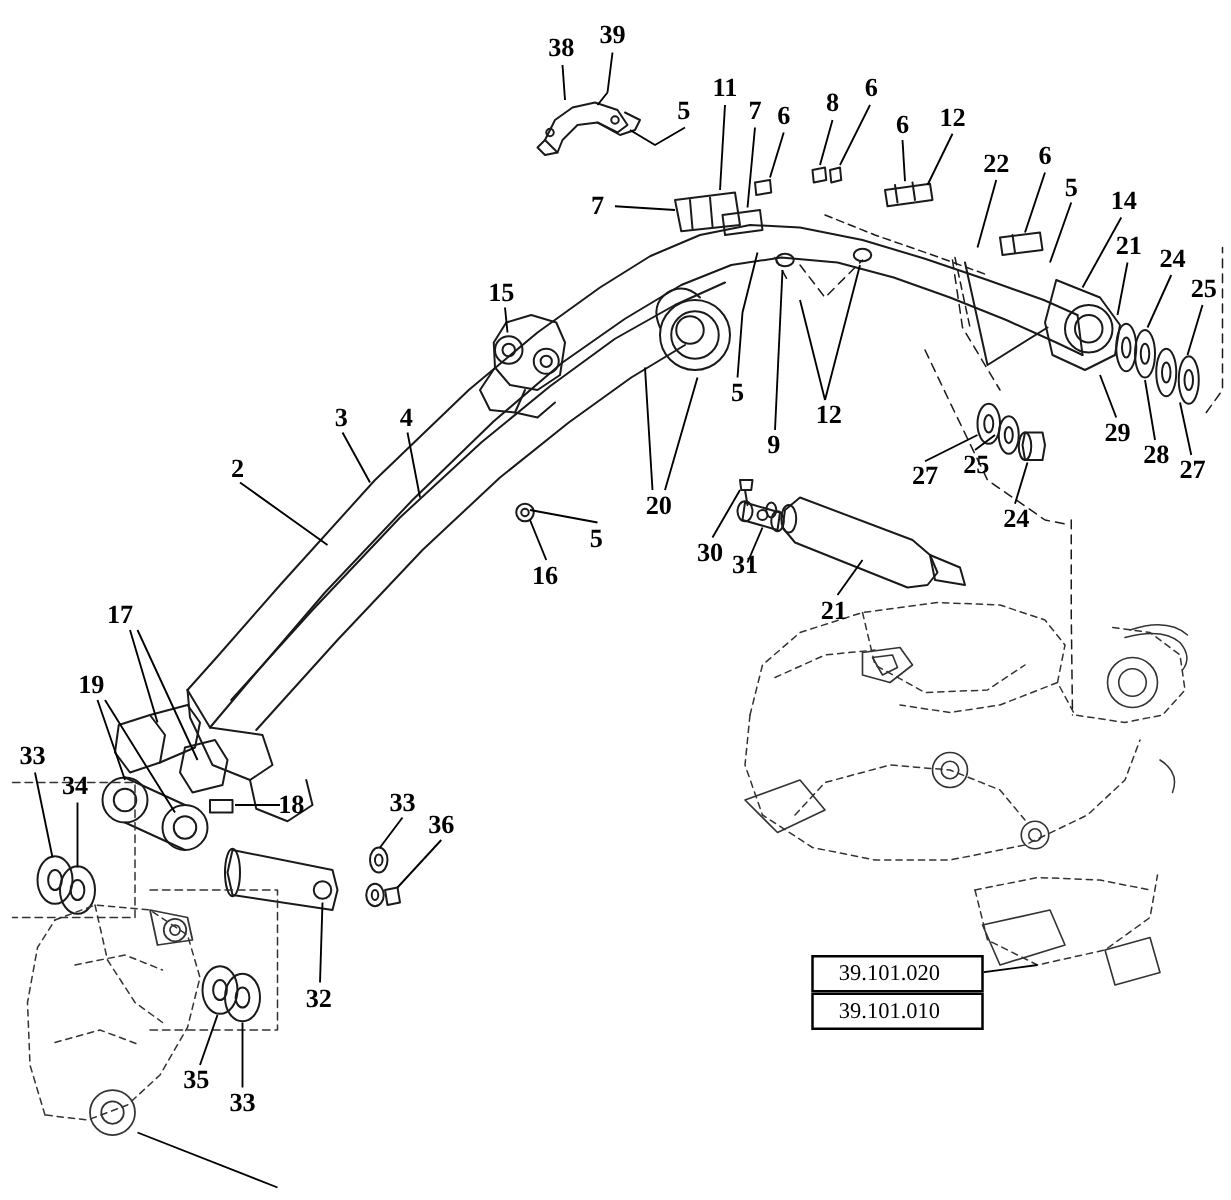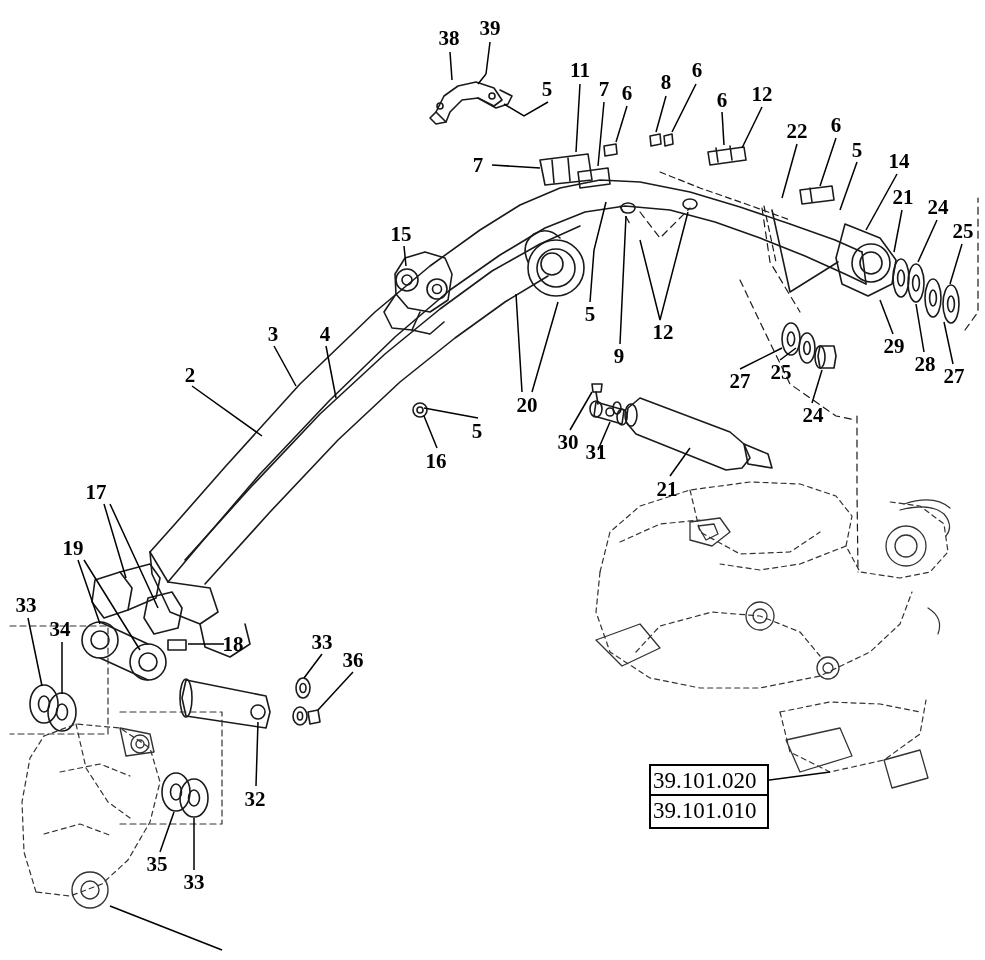--- a/index.html
+++ b/index.html
@@ -31,23 +31,23 @@
     color: #000000;
     line-height: 1;
     white-space: nowrap;
     transform: translate(-50%, -50%);
   }
   .refbox {
     position: absolute;
     border: 2px solid #000000;
     background: #ffffff;
     font-family: "Liberation Serif", serif;
-    font-size: 23px;
+    font-size: 18px;
     color: #000000;
-    padding: 3px 8px 4px 2px;
+    padding: 3px 8px 4px 20px;
     white-space: nowrap;
     line-height: 1.05;
   }
 </style>
 </head>
 <body>
 
 <div id="page">
 
   <svg id="diagram-svg" viewBox="0 0 985 960" xmlns="http://www.w3.org/2000/svg">

